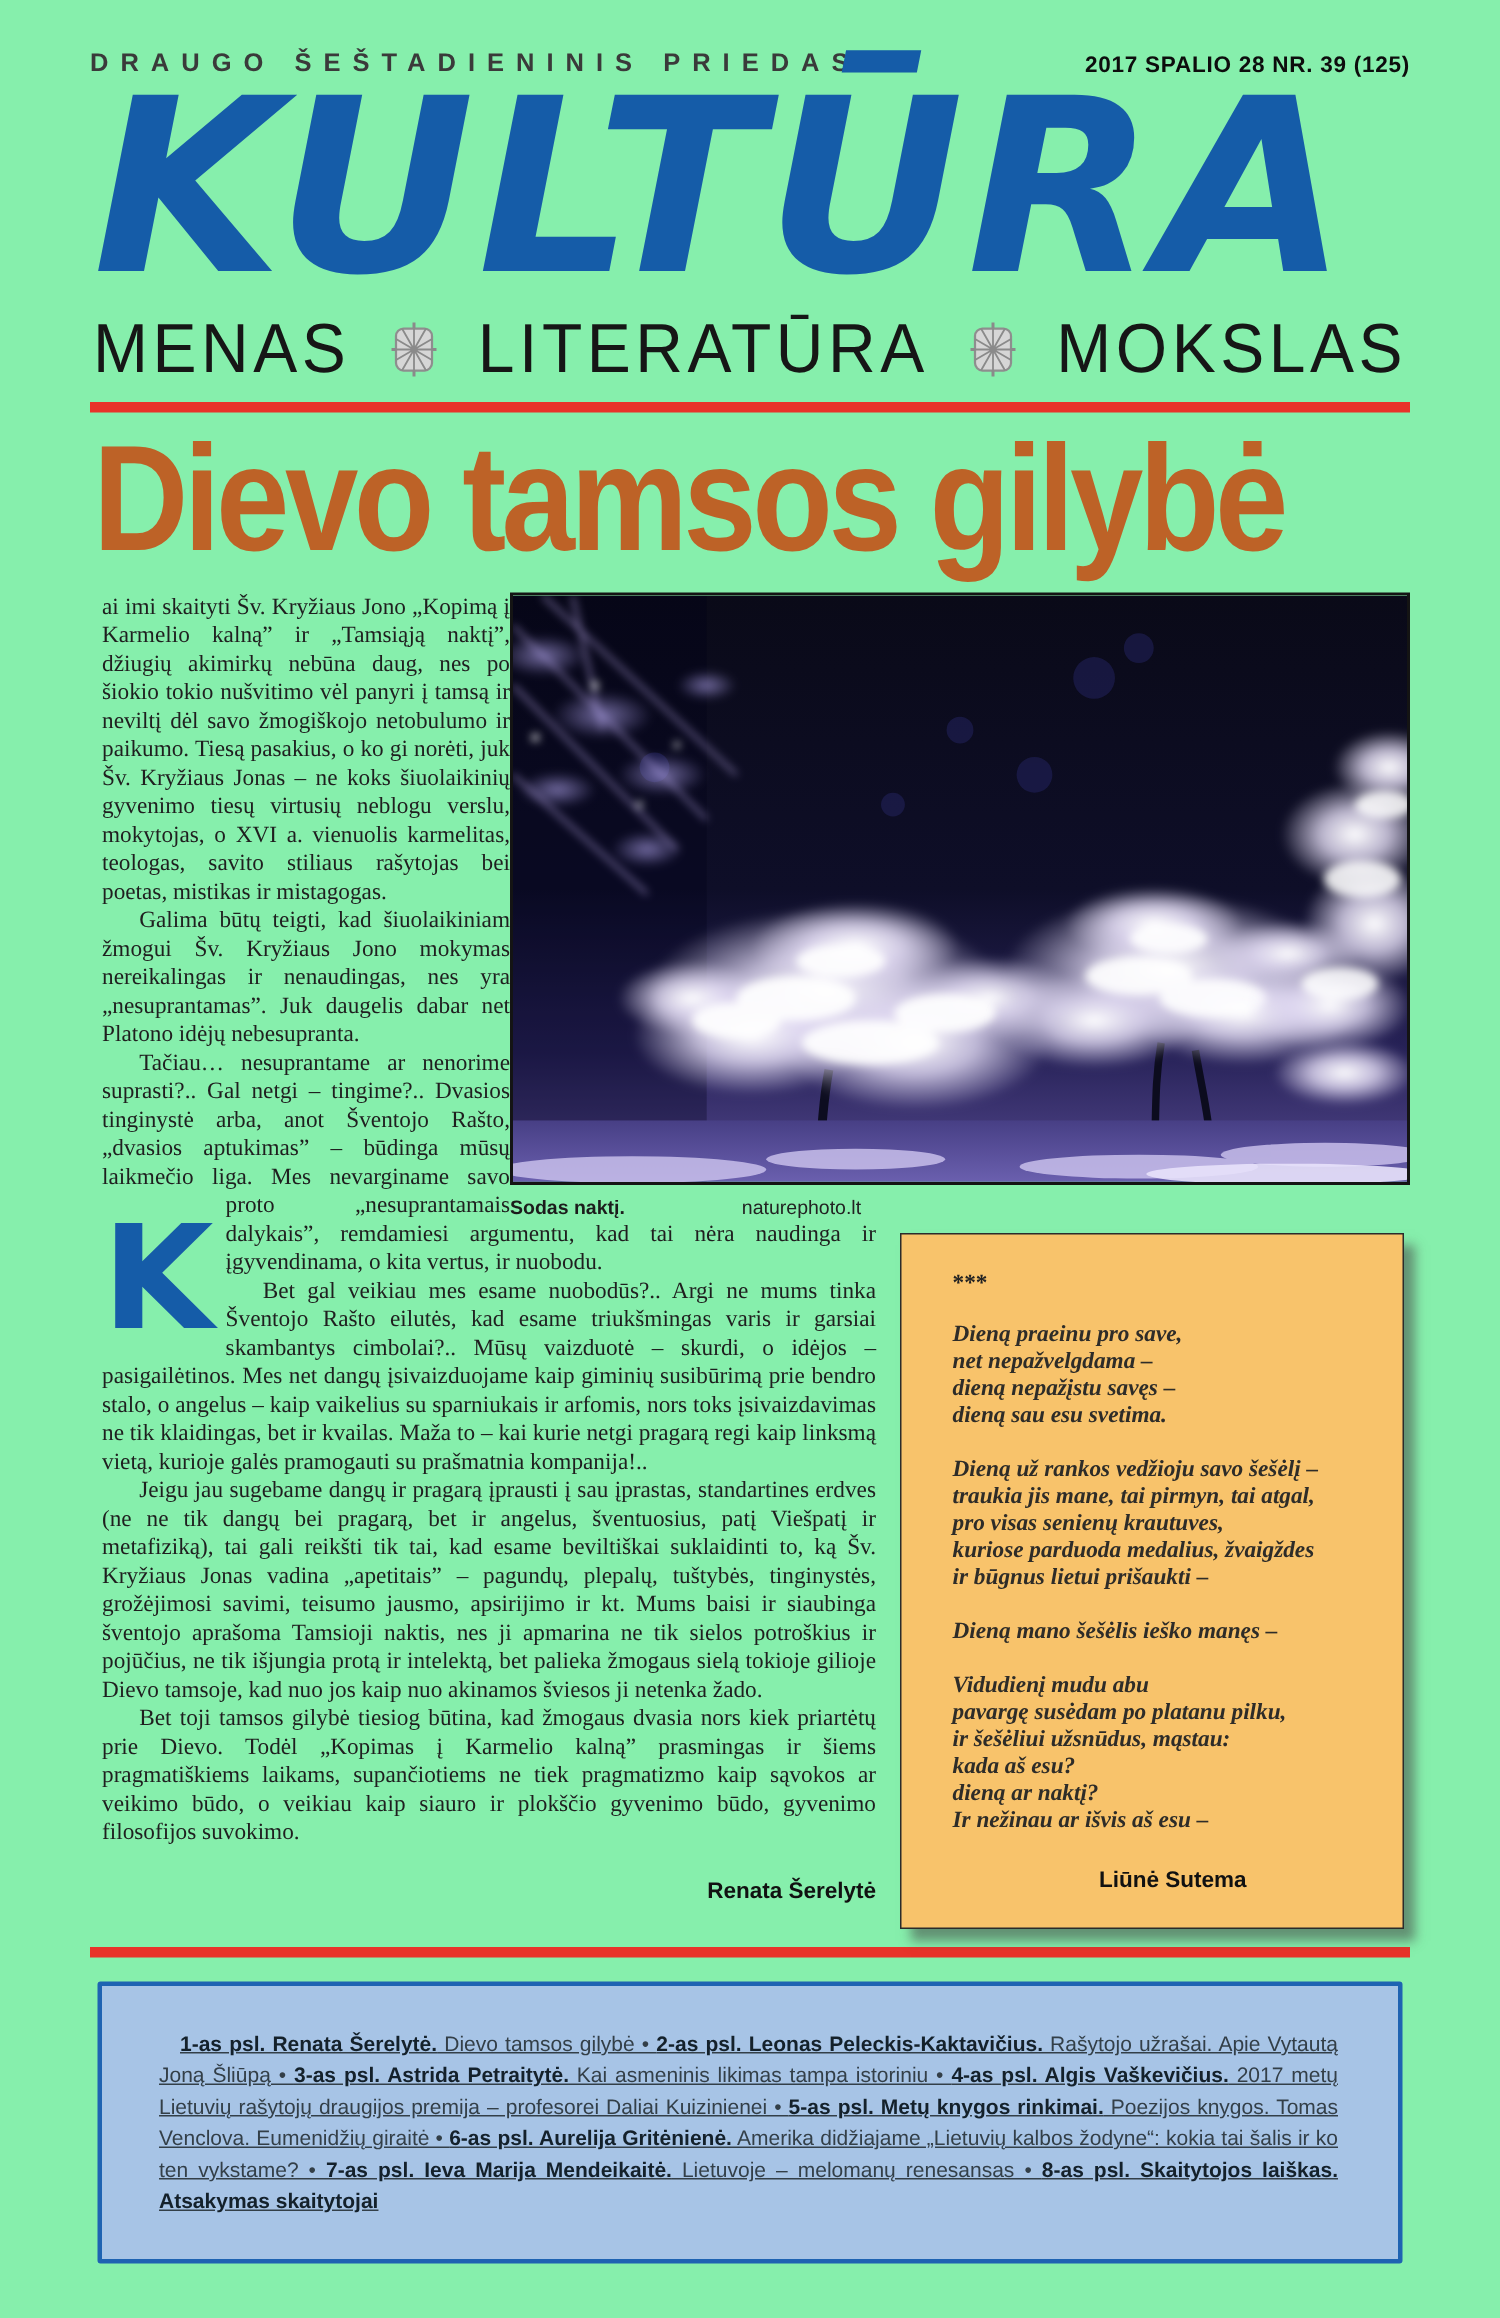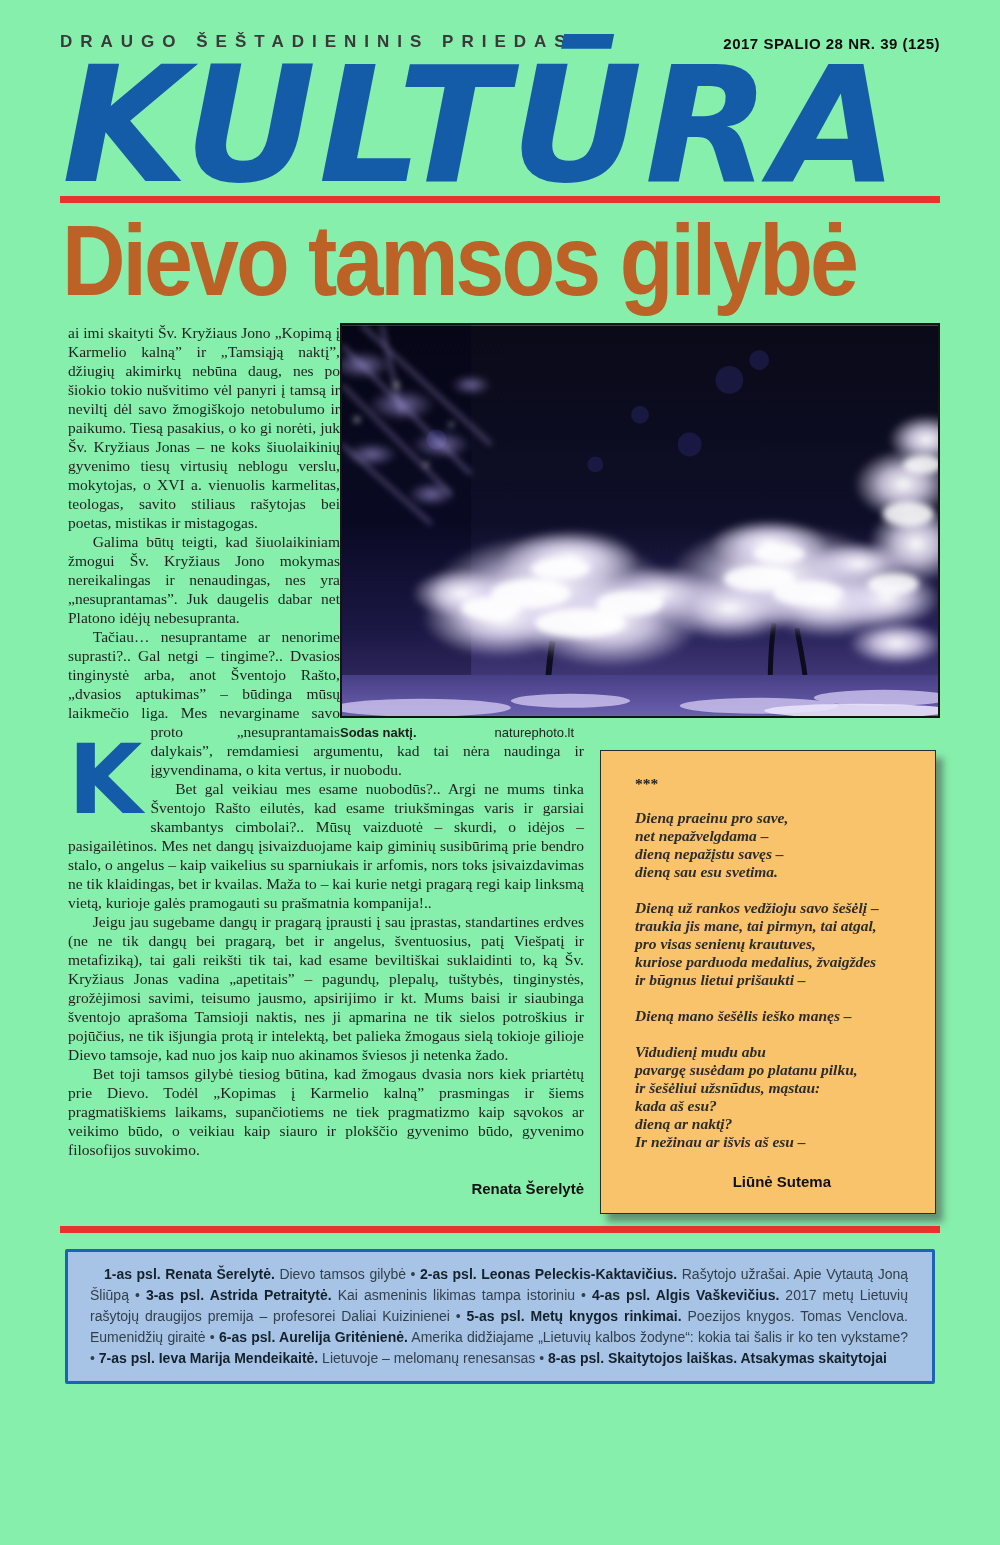--- a/index.html
+++ b/index.html
@@ -56,36 +56,51 @@
            padding:2px 8px 0 0;}
   .byline{font-family:"Liberation Sans","DejaVu Sans",sans-serif;font-weight:bold;
           font-size:15px;color:#111;text-align:right;padding-right:56px;
           margin:20px 0 0 0;text-indent:0;}
 
   
   .contents{box-sizing:border-box;margin:16px 5px 0 5px;background:#a7c4e6;
             border:3px solid #1e63b2;border-radius:2px;padding:12px 24px 12px 22px;
             font-family:"Liberation Sans","DejaVu Sans",sans-serif;color:#333f48;}
   .contents h3{margin:0 0 8px 0;font-size:19px;color:#0d0d0d;}
-  .toc{margin:0;font-size:14px;line-height:21px;text-align:justify;text-indent:14px;}
+  .toc{margin:16px;font-size:14px;line-height:21px;text-align:justify;text-indent:14px;text-decoration:underline;}
   .toc .b,.next .b{font-weight:bold;color:#14212b;}
   .next{margin:6px 0 0 0;font-size:14.5px;text-align:center;font-weight:bold;color:#0d0d0d;}
 </style>
 </head>
 <body>
 
 <div class="page">
 
   <div class="kicker-row">
     <span class="kicker">DRAUGO ŠEŠTADIENINIS PRIEDAS</span>
     <span class="issue">2017 SPALIO 28 NR. 39 (125)</span>
   </div>
 
   <div class="masthead">KULTŪRA</div>
 
+  <div class="tagline">
+    <span class="word">MENAS</span>
+    <svg class="orn" viewBox="0 0 34 40" aria-hidden="true">
+      <rect x="5" y="6" width="24" height="28" rx="5" fill="#d6d6d6" stroke="#8e8e8e" stroke-width="1.5"></rect>
+      <path d="M5 13 L29 27 M5 27 L29 13 M5 20 H29 M17 6 V34 M9 6 L25 34 M25 6 L9 34" stroke="#8a8a8a" stroke-width="1.2" fill="none"></path>
+      <path d="M17 2 V6 M17 34 V38 M2 20 H5 M29 20 H32" stroke="#8a8a8a" stroke-width="2"></path>
+    </svg>
+    <span class="word">LITERATŪRA</span>
+    <svg class="orn" viewBox="0 0 34 40" aria-hidden="true">
+      <rect x="5" y="6" width="24" height="28" rx="5" fill="#d6d6d6" stroke="#8e8e8e" stroke-width="1.5"></rect>
+      <path d="M5 13 L29 27 M5 27 L29 13 M5 20 H29 M17 6 V34 M9 6 L25 34 M25 6 L9 34" stroke="#8a8a8a" stroke-width="1.2" fill="none"></path>
+      <path d="M17 2 V6 M17 34 V38 M2 20 H5 M29 20 H32" stroke="#8a8a8a" stroke-width="2"></path>
+    </svg>
+    <span class="word">MOKSLAS</span>
+  </div>
 
   <div class="rule-red"></div>
 
   <div class="headline">Dievo tamsos gilybė</div>
 
   <div class="article">
 
     <figure class="photo-fig" style="margin-block:0;margin-inline:0 0;">
       <div class="photo-frame">
         <svg width="596" height="391" viewBox="0 0 600 393" aria-hidden="true">

